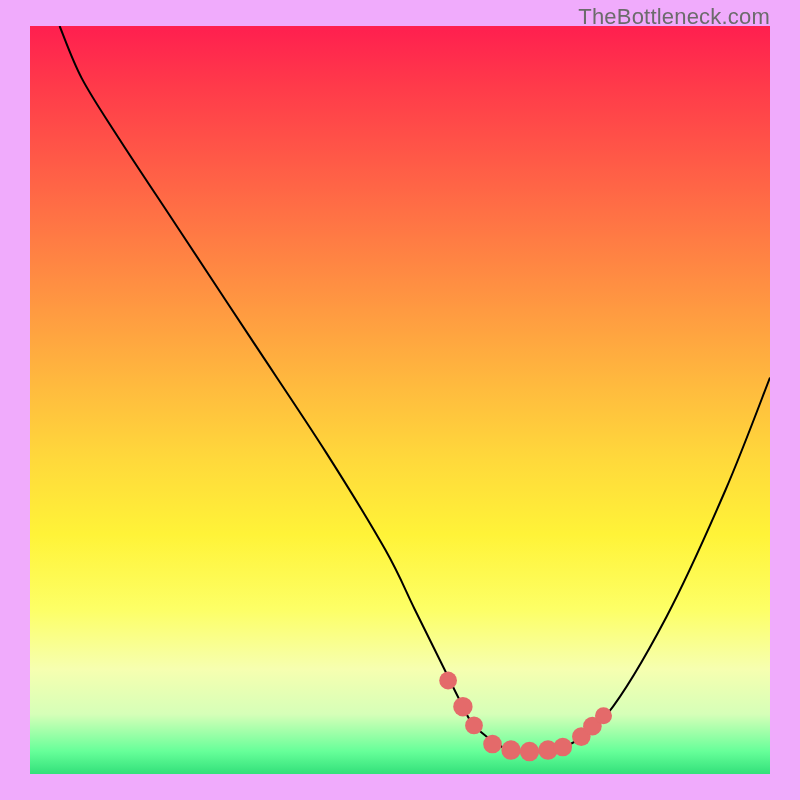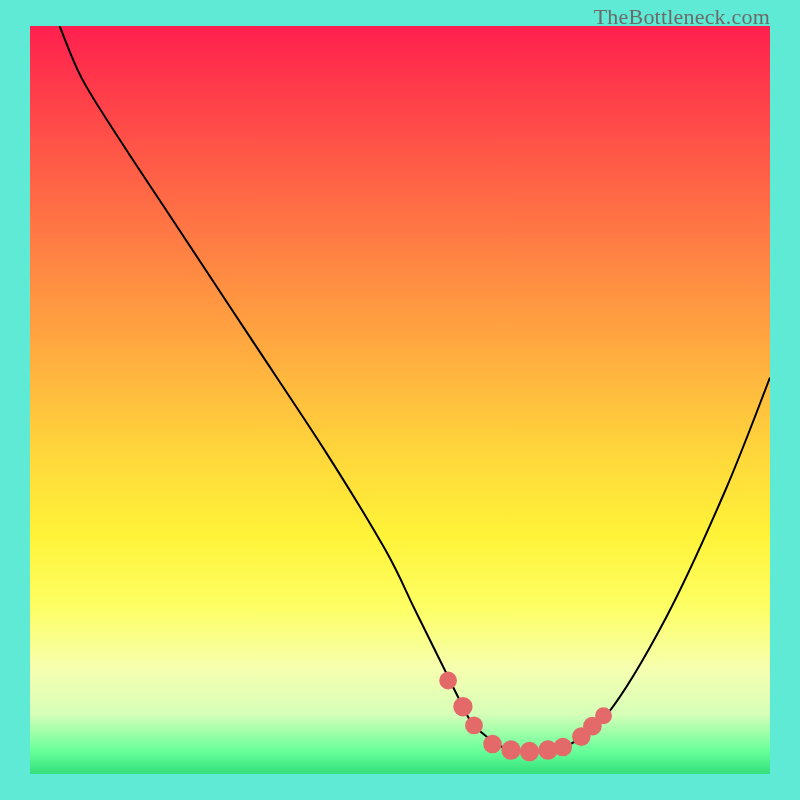--- a/index.html
+++ b/index.html
@@ -10,22 +10,21 @@
     background: #000000;
     overflow: hidden;
     font-family: Arial, Helvetica, sans-serif;
   }
   .frame {
     position: absolute;
     top: 0;
     left: 0;
     width: 800px;
     height: 800px;
-    background: #5eead4;
-    font-family: Liberation Serif, serif;
+    background: #f0abfc;
   }
   .plot-area {
     position: absolute;
     top: 26px;
     left: 30px;
     width: 740px;
     height: 748px;
     overflow: hidden;
   }
   .gradient-bg {

